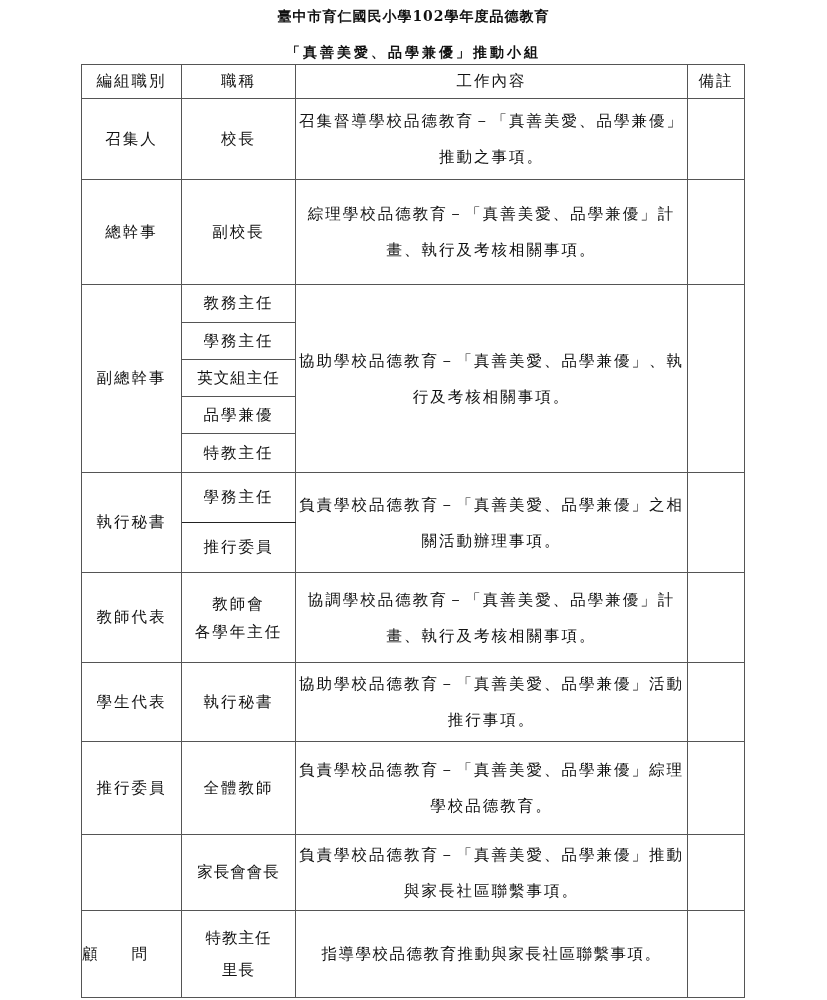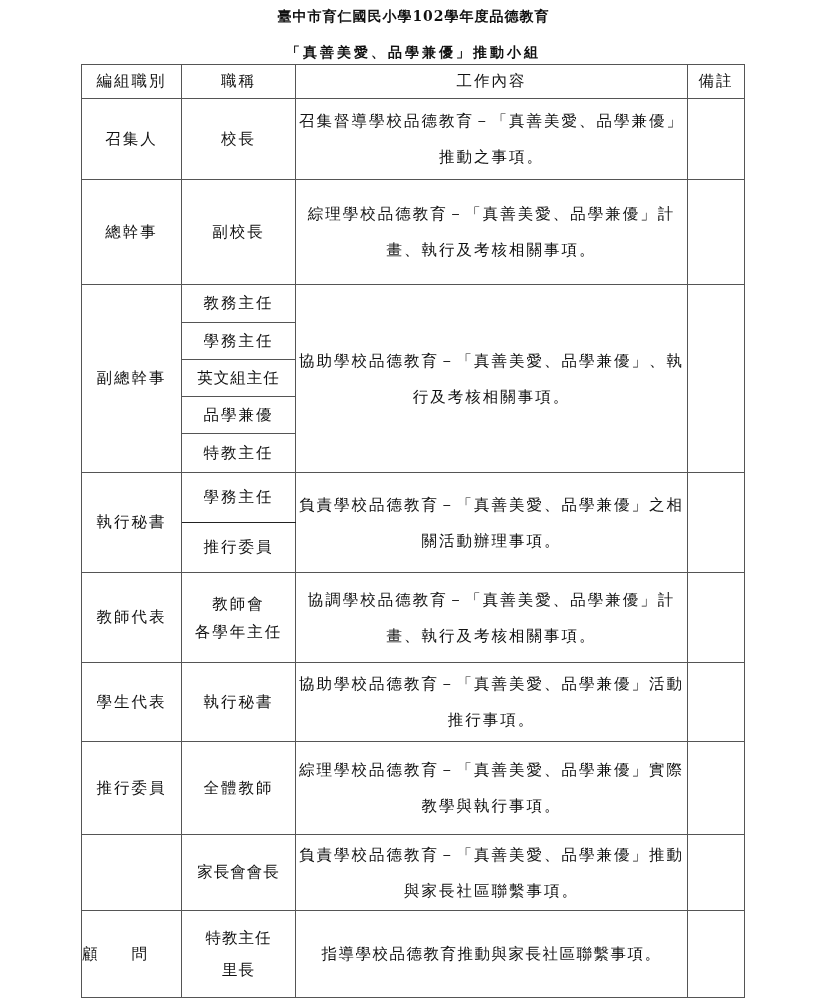--- a/index.html
+++ b/index.html
@@ -138,21 +138,21 @@
   <tr style="height:79px">
     <td class="center">學生代表</td>
     <td class="center">執行秘書</td>
     <td class="content">協助學校品德教育－「真善美愛、品學兼優」活動推行事項。</td>
     <td></td>
   </tr>
 
   <tr style="height:93px">
     <td class="center">推行委員</td>
     <td class="center">全體教師</td>
-    <td class="content">綜理學校品德教育－「真善美愛、品學兼優」實際教學與執行事項。</td>
+    <td class="content">負責學校品德教育－「真善美愛、品學兼優」綜理學校品德教育。</td>
     <td></td>
   </tr>
 
   <tr style="height:76px">
     <td class="center"></td>
     <td class="center" style="letter-spacing:1px">家長會會長</td>
     <td class="content">負責學校品德教育－「真善美愛、品學兼優」推動與家長社區聯繫事項。</td>
     <td></td>
   </tr>
 

